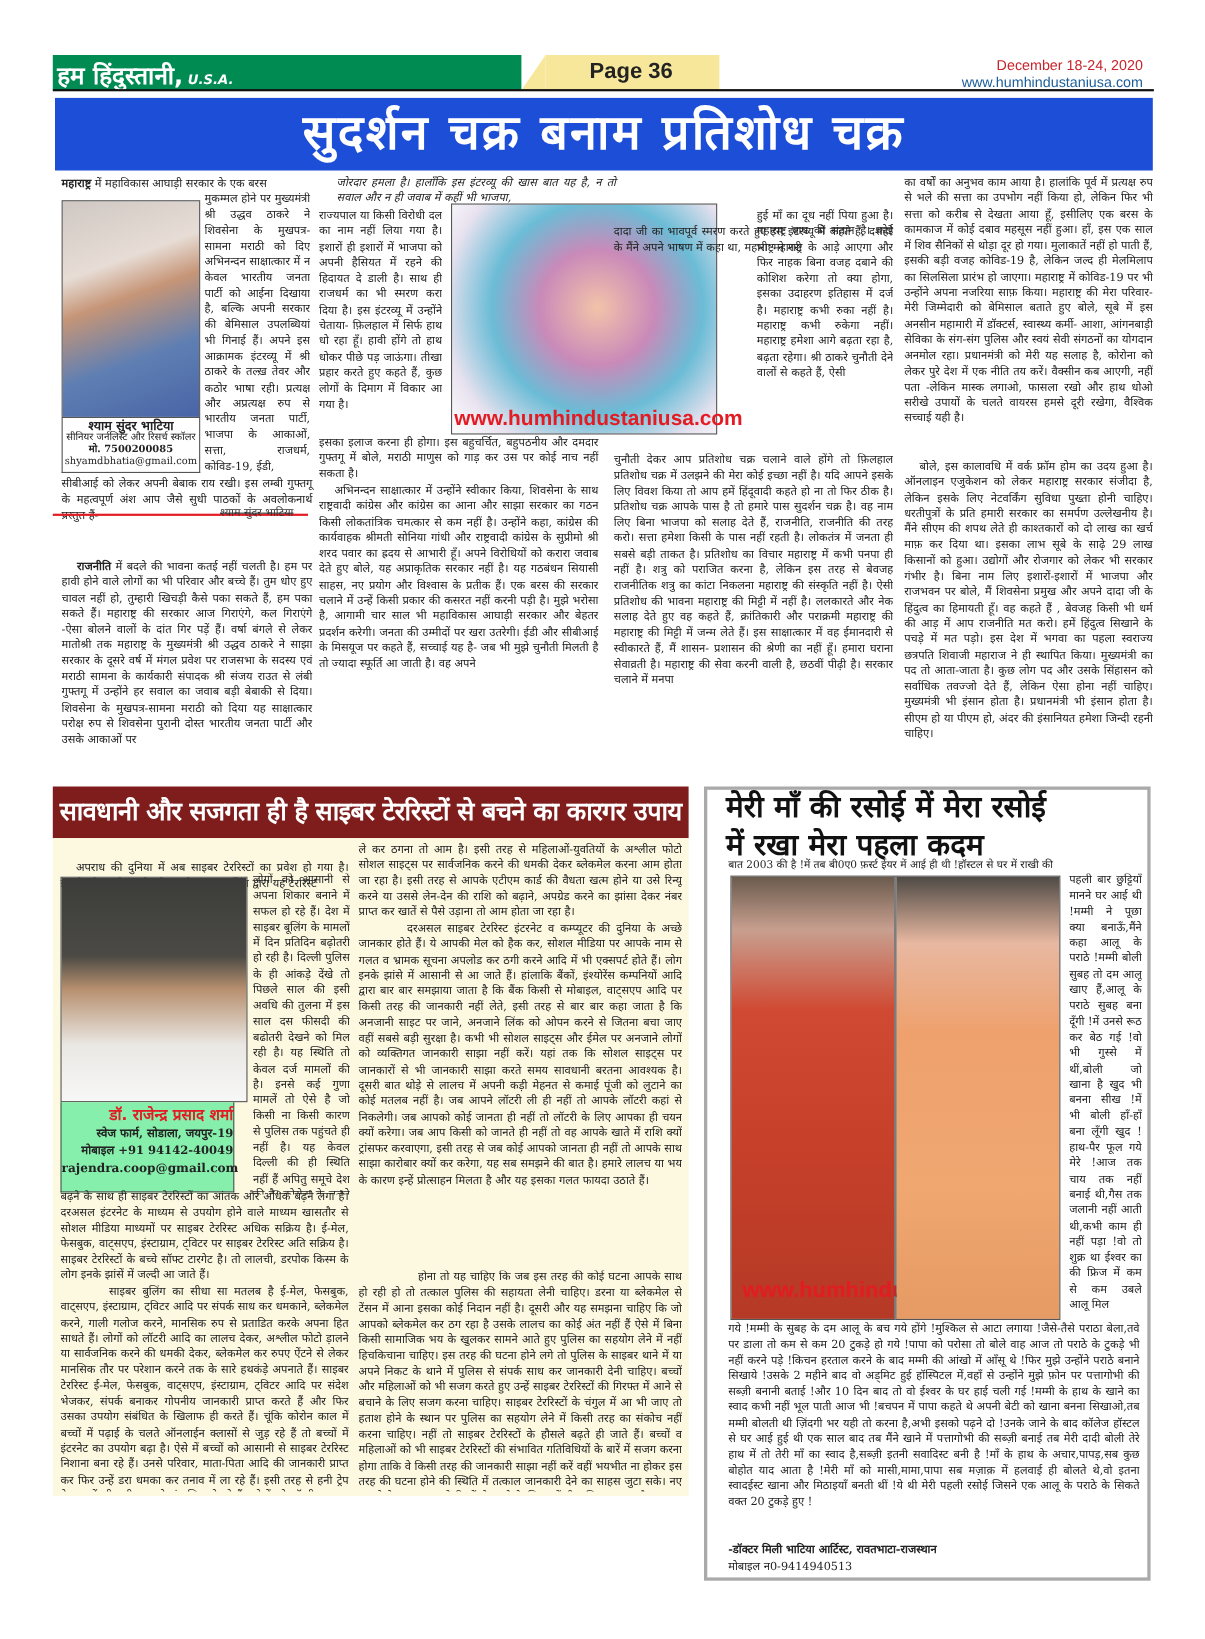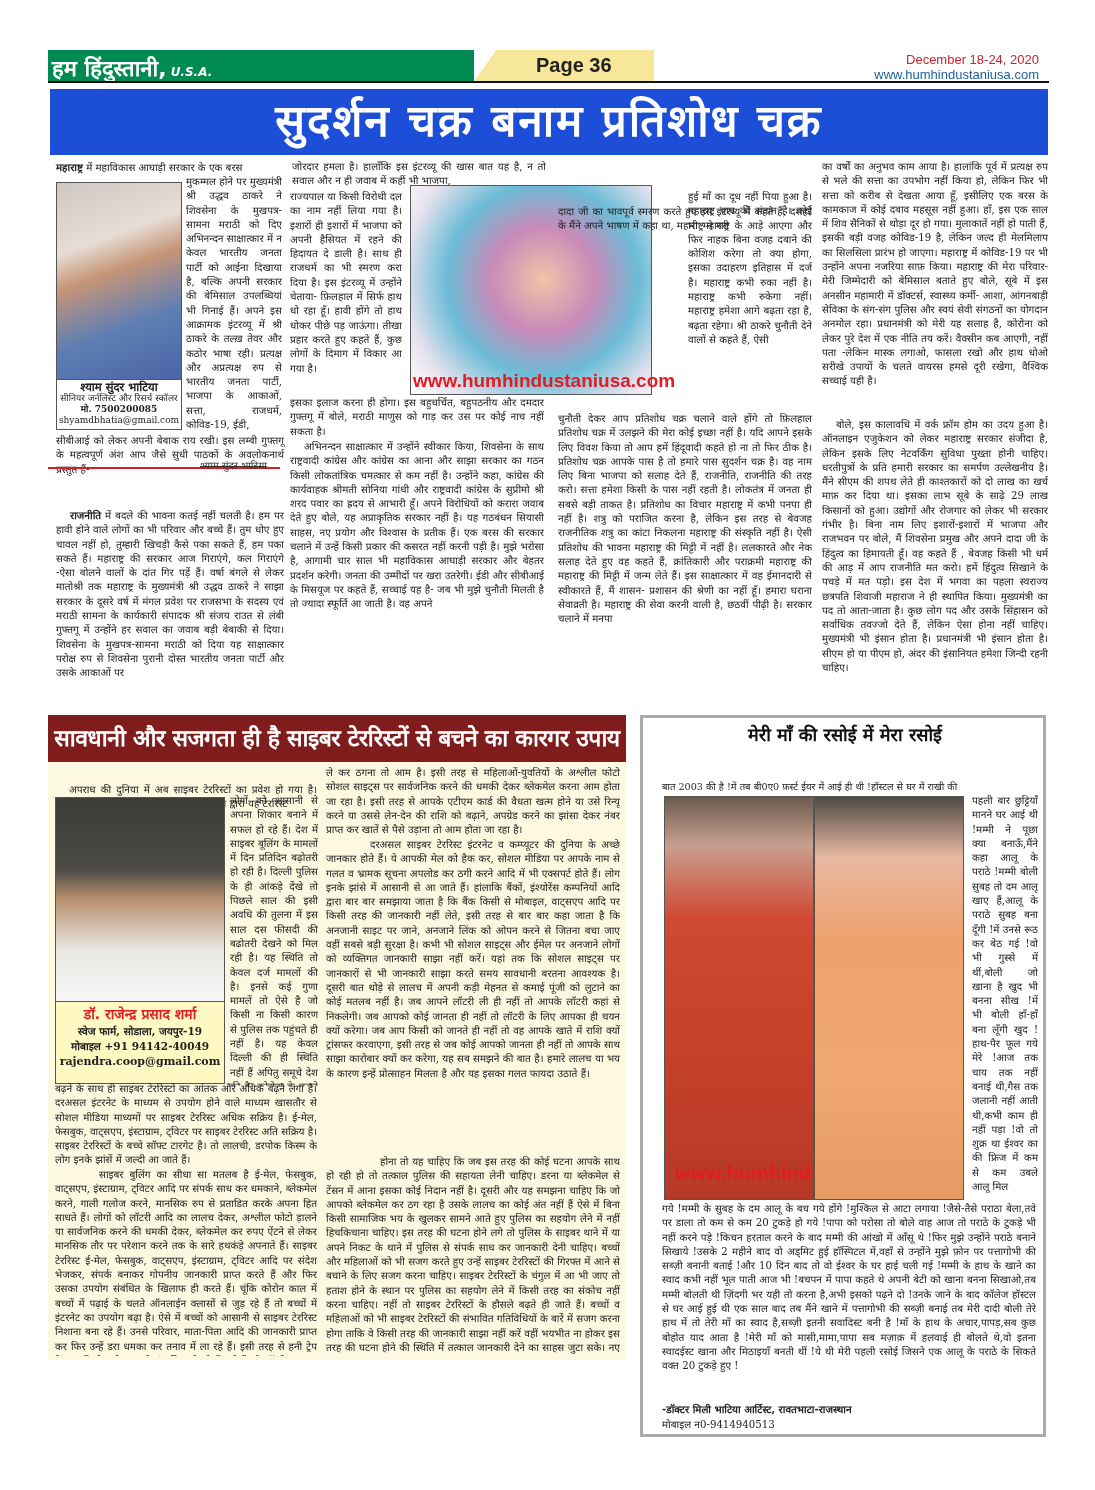--- a/index.html
+++ b/index.html
@@ -18,24 +18,24 @@
 .photo1{left:56px;top:182px;width:126px;height:198px;background:linear-gradient(160deg,#cfc7c2 0%,#e7ddd6 30%,#c69577 45%,#5f7fb3 70%,#4964a6 100%)}
 .cap1{position:absolute;left:56px;top:380px;width:126px;height:50px;border:1px solid #555;border-top:none;text-align:center;font-size:9px;line-height:11px;padding-top:2px}
 .cap1 .n{font-size:11.5px;font-weight:bold}
 .photo2{left:410px;top:185px;width:242px;height:210px;background:radial-gradient(circle at 55% 45%,#f3c3a9 0%,#c98ab9 30%,#6bbcd6 55%,#e8e2ef 80%,#fff 100%)}
 .watermark{position:absolute;color:#e31b23;font-family:"Liberation Sans",sans-serif;font-weight:bold;white-space:nowrap}
 .redrule{position:absolute;left:48px;top:467px;width:232px;height:2px;background:#e31b23}
 .sig1{position:absolute;left:200px;top:458px;font-size:10px;color:#333;text-decoration:line-through}
 .cyber-banner{position:absolute;left:48px;top:715px;width:578px;height:47px;background:#7f1d1d;color:#fff;font-family:"DejaVu Sans",sans-serif;font-weight:bold;font-size:23px;line-height:46px;text-align:center;white-space:nowrap;overflow:hidden;letter-spacing:-0.5px}
 .cyber-bg{position:absolute;left:48px;top:762px;width:578px;height:598px;background:#fdf9e0}
 .photo3{left:55px;top:797px;width:170px;height:205px;background:linear-gradient(180deg,#3c3d3a 0%,#4b4a45 35%,#b8906f 50%,#eae8e4 75%,#f7f7f7 100%)}
-.cap3{position:absolute;left:55px;top:1002px;width:170px;height:82px;border:1px solid #555;border-top:none;background:#fef9c3;text-align:center;font-size:10.5px;line-height:15px;padding-top:2px}
+.cap3{position:absolute;left:55px;top:1002px;width:158px;height:82px;border:1px solid #555;border-top:none;background:#86efac;text-align:right;font-size:10.5px;line-height:15px;padding-top:2px}
 .cap3 .n{color:#e31b23;font-family:"DejaVu Sans",sans-serif;font-size:14px;font-weight:bold;line-height:20px}
 .kitchen{position:absolute;left:640px;top:715px;width:406px;height:522px;border:3px solid #aaa}
-.kitchen-title{position:absolute;left:660px;top:718px;width:370px;text-align:center;font-family:"DejaVu Sans",sans-serif;font-weight:bold;font-size:18px;line-height:34px;color:#111}
+.kitchen-title{position:absolute;left:660px;top:718px;width:370px;font-family:"DejaVu Sans",sans-serif;font-weight:bold;font-size:27px;line-height:34px;color:#111}
 .photo4{left:664px;top:796px;width:150px;height:404px;background:linear-gradient(180deg,#6a5b4d 0%,#c89f8f 12%,#d04a33 30%,#c7402a 60%,#b53a26 100%)}
 .photo5{left:814px;top:796px;width:150px;height:404px;background:linear-gradient(180deg,#4e4a45 0%,#e8b8a1 15%,#eea16d 35%,#f0a770 70%,#e69a64 100%)}
 </style>
 </head>
 <body>
 
 <div class="masthead">
   <span>हम हिंदुस्तानी,</span><span class="usa">U.S.A.</span>
 </div>
 <div class="page-tab">Page 36</div>
@@ -59,21 +59,21 @@
 </div>
 <div class="col" style="left:186px;top:175px;width:96px;height:262px;overflow:hidden;">मुकम्मल होने पर मुख्यमंत्री श्री उद्धव ठाकरे ने शिवसेना के मुखपत्र-सामना मराठी को दिए अभिनन्दन साक्षात्कार में न केवल भारतीय जनता पार्टी को आईना दिखाया है, बल्कि अपनी सरकार की बेमिसाल उपलब्धियां भी गिनाई हैं। अपने इस आक्रामक इंटरव्यू में श्री ठाकरे के तल्ख़ तेवर और कठोर भाषा रही। प्रत्यक्ष और अप्रत्यक्ष रुप से भारतीय जनता पार्टी, भाजपा के आकाओं, सत्ता, राजधर्म, कोविड-19, ईडी,</div>
 <div class="col" style="left:56px;top:434px;width:228px;">सीबीआई को लेकर अपनी बेबाक राय रखी। इस लम्बी गुफ्तगू के महत्वपूर्ण अंश आप जैसे सुधी पाठकों के अवलोकनार्थ प्रस्तुत हैं-</div>
 <div class="redrule"></div>
 <div class="sig1">श्याम सुंदर भाटिया</div>
 
 <div class="col" style="left:56px;top:508px;width:228px;height:205px;overflow:hidden;text-indent:14px">
   <b>राजनीति</b> <span>में बदले की भावना कतई नहीं चलती है। हम पर हावी होने वाले लोगों का भी परिवार और बच्चे हैं। तुम धोए हुए चावल नहीं हो, तुम्हारी खिचड़ी कैसे पका सकते हैं, हम पका सकते हैं। महाराष्ट्र की सरकार आज गिराएंगे, कल गिराएंगे -ऐसा बोलने वालों के दांत गिर पड़ें हैं। वर्षा बंगले से लेकर मातोश्री तक महाराष्ट्र के मुख्यमंत्री श्री उद्धव ठाकरे ने साझा सरकार के दूसरे वर्ष में मंगल प्रवेश पर राजसभा के सदस्य एवं मराठी सामना के कार्यकारी संपादक श्री संजय राउत से लंबी गुफ्तगू में उन्होंने हर सवाल का जवाब बड़ी बेबाकी से दिया। शिवसेना के मुखपत्र-सामना मराठी को दिया यह साक्षात्कार परोक्ष रुप से शिवसेना पुरानी दोस्त भारतीय जनता पार्टी और उसके आकाओं पर</span>
 </div>
 
-<div class="col" style="left:292px;top:160px;width:254px;">जोरदार हमला है। हालाँकि इस इंटरव्यू की खास बात यह है, न तो सवाल और न ही जवाब में कहीं भी भाजपा,</div>
+<div class="col" style="left:306px;top:160px;width:254px;font-style:italic;">जोरदार हमला है। हालाँकि इस इंटरव्यू की खास बात यह है, न तो सवाल और न ही जवाब में कहीं भी भाजपा,</div>
 <div class="col" style="left:290px;top:190px;width:112px;height:205px;overflow:hidden">राज्यपाल या किसी विरोधी दल का नाम नहीं लिया गया है। इशारों ही इशारों में भाजपा को अपनी हैसियत में रहने की हिदायत दे डाली है। साथ ही राजधर्म का भी स्मरण करा दिया है। इस इंटरव्यू में उन्होंने चेताया- फ़िलहाल में सिर्फ हाथ धो रहा हूँ। हावी होंगे तो हाथ धोकर पीछे पड़ जाऊंगा। तीखा प्रहार करते हुए कहते हैं, कुछ लोगों के दिमाग में विकार आ गया है।</div>
 <div class="photo photo2">
   <div class="watermark" style="left:2px;bottom:2px;font-size:19px">www.humhindustaniusa.com</div>
 </div>
 <div class="col" style="left:290px;top:396px;width:254px;">इसका इलाज करना ही होगा। इस बहुचर्चित, बहुपठनीय और दमदार गुफ्तगू में बोले, मराठी माणुस को गाड़ कर उस पर कोई नाच नहीं सकता है।</div>
 <div class="col" style="left:290px;top:440px;width:254px;height:273px;overflow:hidden;text-indent:14px">अभिनन्दन साक्षात्कार में उन्होंने स्वीकार किया, शिवसेना के साथ राष्ट्रवादी कांग्रेस और कांग्रेस का आना और साझा सरकार का गठन किसी लोकतांत्रिक चमत्कार से कम नहीं है। उन्होंने कहा, कांग्रेस की कार्यवाहक श्रीमती सोनिया गांधी और राष्ट्रवादी कांग्रेस के सुप्रीमो श्री शरद पवार का ह्रदय से आभारी हूँ। अपने विरोधियों को करारा जवाब देते हुए बोले, यह अप्राकृतिक सरकार नहीं है। यह गठबंधन सियासी साहस, नए प्रयोग और विश्वास के प्रतीक हैं। एक बरस की सरकार चलाने में उन्हें किसी प्रकार की कसरत नहीं करनी पड़ी है। मुझे भरोसा है, आगामी चार साल भी महाविकास आघाड़ी सरकार और बेहतर प्रदर्शन करेगी। जनता की उम्मीदों पर खरा उतरेगी। ईडी और सीबीआई के मिसयूज पर कहते हैं, सच्चाई यह है- जब भी मुझे चुनौती मिलती है तो ज्यादा स्फूर्ति आ जाती है। वह अपने</div>
 
 <div class="col" style="left:558px;top:160px;width:254px;margin-top:45px;">दादा जी का भावपूर्व स्मरण करते हुए इस इंटरव्यू में कहते हैं, दशहरे के मैंने अपने भाषण में कहा था, महाराष्ट्र ने मरी</div>
 <div class="col" style="left:688px;top:190px;width:124px;height:220px;overflow:hidden">हुई माँ का दूध नहीं पिया हुआ है। महाराष्ट्र बाघ की संतान है। कोई भी महाराष्ट्र के आड़े आएगा और फिर नाहक बिना वजह दबाने की कोशिश करेगा तो क्या होगा, इसका उदाहरण इतिहास में दर्ज है। महाराष्ट्र कभी रुका नहीं है। महाराष्ट्र कभी रुकेगा नहीं। महाराष्ट्र हमेशा आगे बढ़ता रहा है, बढ़ता रहेगा। श्री ठाकरे चुनौती देने वालों से कहते हैं, ऐसी</div>
 <div class="col" style="left:558px;top:412px;width:254px;height:301px;overflow:hidden">चुनौती देकर आप प्रतिशोध चक्र चलाने वाले होंगे तो फ़िलहाल प्रतिशोध चक्र में उलझने की मेरा कोई इच्छा नहीं है। यदि आपने इसके लिए विवश किया तो आप हमें हिंदूवादी कहते हो ना तो फिर ठीक है। प्रतिशोध चक्र आपके पास है तो हमारे पास सुदर्शन चक्र है। वह नाम लिए बिना भाजपा को सलाह देते हैं, राजनीति, राजनीति की तरह करो। सत्ता हमेशा किसी के पास नहीं रहती है। लोकतंत्र में जनता ही सबसे बड़ी ताकत है। प्रतिशोध का विचार महाराष्ट्र में कभी पनपा ही नहीं है। शत्रु को पराजित करना है, लेकिन इस तरह से बेवजह राजनीतिक शत्रु का कांटा निकलना महाराष्ट्र की संस्कृति नहीं है। ऐसी प्रतिशोध की भावना महाराष्ट्र की मिट्टी में नहीं है। ललकारते और नेक सलाह देते हुए वह कहते हैं, क्रांतिकारी और पराक्रमी महाराष्ट्र की महाराष्ट्र की मिट्टी में जन्म लेते हैं। इस साक्षात्कार में वह ईमानदारी से स्वीकारते हैं, मैं शासन- प्रशासन की श्रेणी का नहीं हूँ। हमारा घराना सेवाव्रती है। महाराष्ट्र की सेवा करनी वाली है, छठवीं पीढ़ी है। सरकार चलाने में मनपा</div>
@@ -95,20 +95,21 @@
 <div class="col" style="left:55px;top:1082px;width:262px;height:86px;overflow:hidden">बढ़ने के साथ ही साइबर टेररिस्टों का आंतक और अधिक बढ़ने लगा है। दरअसल इंटरनेट के माध्यम से उपयोग होने वाले माध्यम खासतौर से सोशल मीडिया माध्यमों पर साइबर टेररिस्ट अधिक सक्रिय है। ई-मेल, फेसबुक, वाट्सएप, इंस्टाग्राम, ट्विटर पर साइबर टेररिस्ट अति सक्रिय है। साइबर टेररिस्टों के बच्चे सॉफ्ट टारगेट है। तो लालची, डरपोक किस्म के लोग इनके झांसें में जल्दी आ जाते हैं।</div>
 <div class="col" style="left:55px;top:1168px;width:262px;height:188px;overflow:hidden;text-indent:44px">साइबर बुलिंग का सीधा सा मतलब है ई-मेल, फेसबुक, वाट्सएप, इंस्टाग्राम, ट्विटर आदि पर संपर्क साध कर धमकाने, ब्लेकमेल करने, गाली गलोज करने, मानसिक रुप से प्रताडित करके अपना हित साधते हैं। लोगों को लॉटरी आदि का लालच देकर, अश्लील फोटो ड़ालने या सार्वजनिक करने की धमकी देकर, ब्लेकमेल कर रुपए ऐंटने से लेकर मानसिक तौर पर परेशान करने तक के सारे हथकंड़े अपनाते हैं। साइबर टेररिस्ट ई-मेल, फेसबुक, वाट्सएप, इंस्टाग्राम, ट्विटर आदि पर संदेश भेजकर, संपर्क बनाकर गोपनीय जानकारी प्राप्त करते हैं और फिर उसका उपयोग संबंधित के खिलाफ ही करते हैं। चूंकि कोरोन काल में बच्चों में पढ़ाई के चलते ऑनलाईन क्लासों से जुड़ रहे हैं तो बच्चों में इंटरनेट का उपयोग बढ़ा है। ऐसे में बच्चों को आसानी से साइबर टेररिस्ट निशाना बना रहे हैं। उनसे परिवार, माता-पिता आदि की जानकारी प्राप्त कर फिर उन्हें डरा धमका कर तनाव में ला रहे हैं। इसी तरह से हनी ट्रेप के मामलें भी इसी तरह से संचालित हो रहे हैं। लोगों को लॉटरी का भय दिखाकर, इंश्योरेंस पॉलिसी में अधिक बोनस दिलाने, कहीं से पैसा आने और उस राशि को आपके खातें में ड़ालने का झांसा देकर खाते की जानकारी</div>
 
 <div class="col" style="left:326px;top:766px;width:294px;height:72px;overflow:hidden">ले कर ठगना तो आम है। इसी तरह से महिलाओं-युवतियों के अश्लील फोटो सोशल साइट्स पर सार्वजनिक करने की धमकी देकर ब्लेकमेल करना आम होता जा रहा है। इसी तरह से आपके एटीएम कार्ड की वैधता खत्म होने या उसे रिन्यू करने या उससे लेन-देन की राशि को बढ़ाने, अपग्रेड करने का झांसा देकर नंबर प्राप्त कर खातें से पैसे उड़ाना तो आम होता जा रहा है।</div>
 <div class="col" style="left:326px;top:838px;width:294px;height:243px;overflow:hidden;text-indent:44px">दरअसल साइबर टेररिस्ट इंटरनेट व कम्प्यूटर की दुनिया के अच्छे जानकार होते हैं। ये आपकी मेल को हैक कर, सोशल मीडिया पर आपके नाम से गलत व भ्रामक सूचना अपलोड कर ठगी करने आदि में भी एक्सपर्ट होते हैं। लोग इनके झांसे में आसानी से आ जाते हैं। हांलाकि बैंकों, इंश्योरेंस कम्पनियों आदि द्वारा बार बार समझाया जाता है कि बैंक किसी से मोबाइल, वाट्सएप आदि पर किसी तरह की जानकारी नहीं लेते, इसी तरह से बार बार कहा जाता है कि अनजानी साइट पर जाने, अनजाने लिंक को ओपन करने से जितना बचा जाए वहीं सबसे बड़ी सुरक्षा है। कभी भी सोशल साइट्स और ईमेल पर अनजाने लोगों को व्यक्तिगत जानकारी साझा नहीं करें। यहां तक कि सोशल साइट्स पर जानकारों से भी जानकारी साझा करते समय सावधानी बरतना आवश्यक है। दूसरी बात थोड़े से लालच में अपनी कड़ी मेहनत से कमाई पूंजी को लुटाने का कोई मतलब नहीं है। जब आपने लॉटरी ली ही नहीं तो आपके लॉटरी कहां से निकलेगी। जब आपको कोई जानता ही नहीं तो लॉटरी के लिए आपका ही चयन क्यों करेगा। जब आप किसी को जानते ही नहीं तो वह आपके खाते में राशि क्यों ट्रांसफर करवाएगा, इसी तरह से जब कोई आपको जानता ही नहीं तो आपके साथ साझा कारोबार क्यों कर करेगा, यह सब समझने की बात है। हमारे लालच या भय के कारण इन्हें प्रोत्साहन मिलता है और यह इसका गलत फायदा उठाते हैं।</div>
 <div class="col" style="left:326px;top:1155px;width:294px;height:201px;overflow:hidden;text-indent:54px">होना तो यह चाहिए कि जब इस तरह की कोई घटना आपके साथ हो रही हो तो तत्काल पुलिस की सहायता लेनी चाहिए। डरना या ब्लेकमेल से टेंसन में आना इसका कोई निदान नहीं है। दूसरी और यह समझना चाहिए कि जो आपको ब्लेकमेल कर ठग रहा है उसके लालच का कोई अंत नहीं हैं ऐसे में बिना किसी सामाजिक भय के खुलकर सामने आते हुए पुलिस का सहयोग लेने में नहीं हिचकिचाना चाहिए। इस तरह की घटना होने लगे तो पुलिस के साइबर थाने में या अपने निकट के थाने में पुलिस से संपर्क साध कर जानकारी देनी चाहिए। बच्चों और महिलाओं को भी सजग करते हुए उन्हें साइबर टेररिस्टों की गिरफ्त में आने से बचाने के लिए सजग करना चाहिए। साइबर टेररिस्टों के चंगुल में आ भी जाए तो हताश होने के स्थान पर पुलिस का सहयोग लेने में किसी तरह का संकोच नहीं करना चाहिए। नहीं तो साइबर टेररिस्टों के हौसले बढ़ते ही जाते हैं। बच्चों व महिलाओं को भी साइबर टेररिस्टों की संभावित गतिविधियों के बारें में सजग करना होगा ताकि वे किसी तरह की जानकारी साझा नहीं करें वहीं भयभीत ना होकर इस तरह की घटना होने की स्थिति में तत्काल जानकारी देने का साहस जुटा सके। नए जमाने के इन साइबर टेररिस्टों से बचने के लिए हमें ही अधिक सजग और सशक्त होना होगा।</div>
 
 <div class="kitchen"></div>
 <div class="kitchen-title">
   <div>मेरी माँ की रसोई में मेरा रसोई</div>
+  <div>में रखा मेरा पहला कदम</div>
 </div>
 <div class="col" style="left:662px;top:780px;width:374px;font-size:9.6px;white-space:nowrap">बात 2003 की है !में तब बी0ए0 फ़र्स्ट ईयर में आई ही थी !हॉस्टल से घर में राखी की</div>
 <div class="photo photo4">
   <div class="watermark" style="left:10px;bottom:14px;font-size:20px">www.humhindustaniusa.com</div>
 </div>
 <div class="photo photo5"></div>
 <div class="col" style="left:972px;top:794px;width:66px;height:405px;overflow:hidden">पहली बार छुट्टियाँ मानने घर आई थी !मम्मी ने पूछा क्या बनाऊँ,मैंने कहा आलू के पराठे !मम्मी बोली सुबह तो दम आलू खाए हैं,आलू के पराठे सुबह बना दूँगी !में उनसे रूठ कर बेठ गई !वो भी गुस्से में थीं,बोली जो खाना है खुद भी बनना सीख !में भी बोली हाँ-हाँ बना लूँगी खुद !हाथ-पैर फूल गये मेरे !आज तक चाय तक नहीं बनाई थी,गैस तक जलानी नहीं आती थी,कभी काम ही नहीं पड़ा !वो तो शुक्र था ईश्वर का की फ्रिज में कम से कम उबले आलू मिल</div>
 <div class="col" style="left:662px;top:1202px;width:374px;height:197px;overflow:hidden">गये !मम्मी के सुबह के दम आलू के बच गये होंगे !मुश्किल से आटा लगाया !जैसे-तैसे पराठा बेला,तवे पर डाला तो कम से कम 20 टुकड़े हो गये !पापा को परोसा तो बोले वाह आज तो पराठे के टुकड़े भी नहीं करने पड़े !किचन हरताल करने के बाद मम्मी की आंखो में आँसू थे !फिर मुझे उन्होंने पराठे बनाने सिखाये !उसके 2 महीने बाद वो अड्मिट हुई हॉस्पिटल में,वहाँ से उन्होंने मुझे फ़ोन पर पत्तागोभी की सब्ज़ी बनानी बताई !और 10 दिन बाद तो वो ईश्वर के घर हाई चली गई !मम्मी के हाथ के खाने का स्वाद कभी नहीं भूल पाती आज भी !बचपन में पापा कहते थे अपनी बेटी को खाना बनना सिखाओ,तब मम्मी बोलती थी ज़िंदगी भर यही तो करना है,अभी इसको पढ़ने दो !उनके जाने के बाद कॉलेज हॉस्टल से घर आई हुई थी एक साल बाद तब मैंने खाने में पत्तागोभी की सब्ज़ी बनाई तब मेरी दादी बोली तेरे हाथ में तो तेरी माँ का स्वाद है,सब्ज़ी इतनी सवादिस्ट बनी है !माँ के हाथ के अचार,पापड़,सब कुछ बोहोत याद आता है !मेरी माँ को मासी,मामा,पापा सब मज़ाक़ में हलवाई ही बोलते थे,वो इतना स्वादईस्ट खाना और मिठाइयाँ बनती थीं !ये थी मेरी पहली रसोई जिसने एक आलू के पराठे के सिकते वक्त 20 टुकड़े हुए !</div>
 <div class="col" style="left:662px;top:1402px;width:374px;text-align:left;font-weight:bold">-डॉक्टर मिली भाटिया आर्टिस्ट, रावतभाटा-राजस्थान</div>
 <div class="col" style="left:662px;top:1418px;width:374px;text-align:left;font-weight:normal">मोबाइल न0-9414940513</div>

